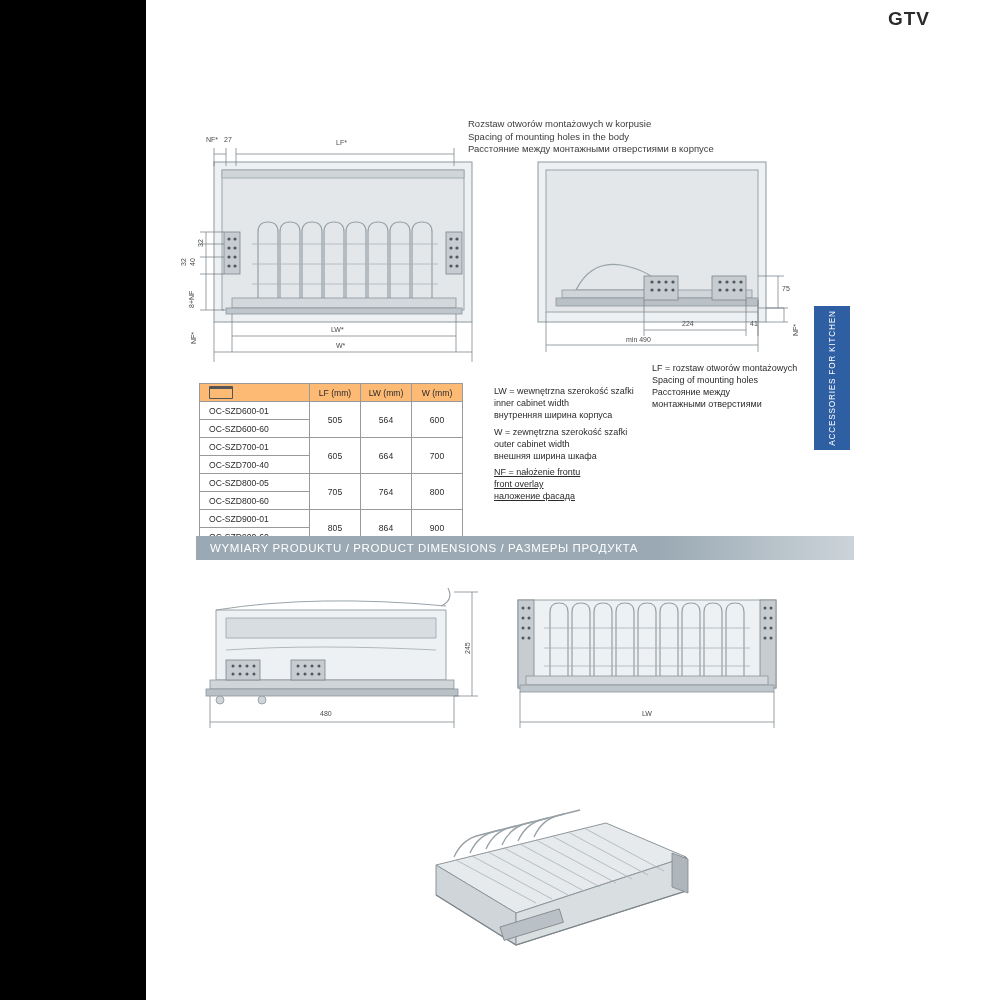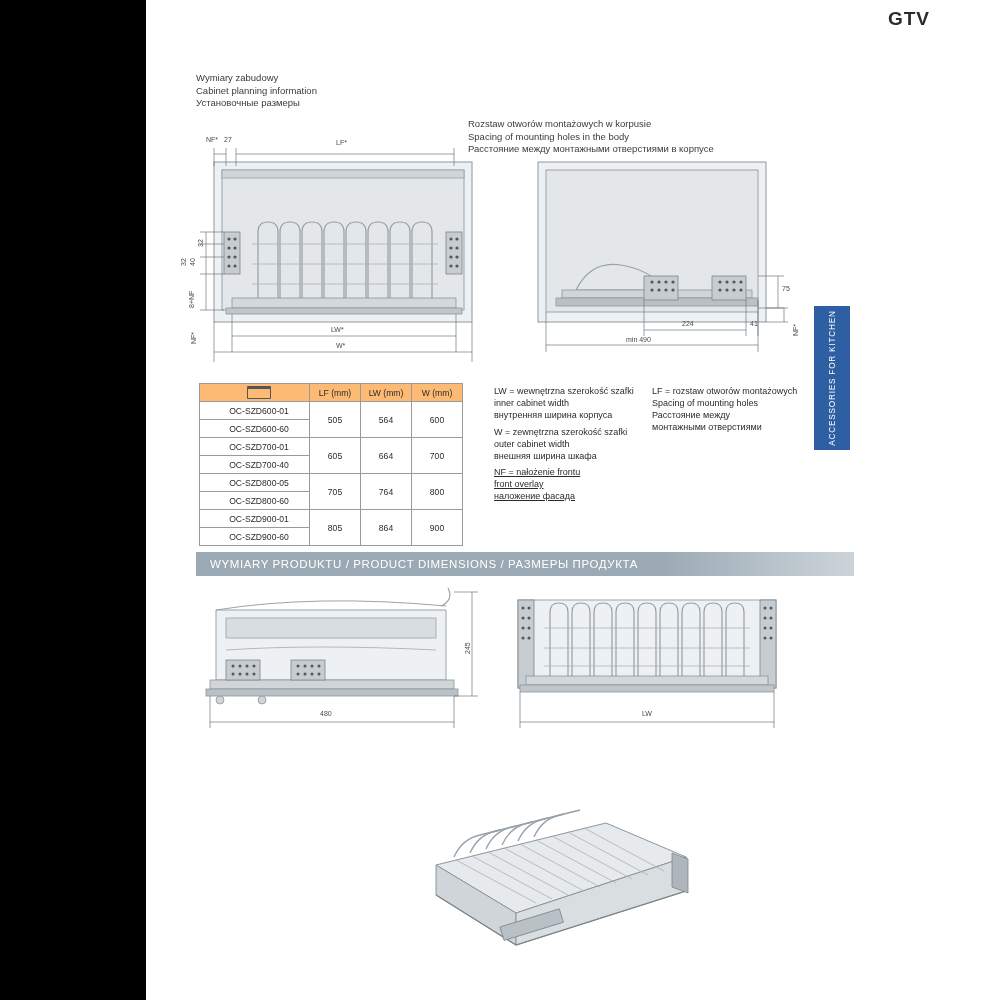--- a/index.html
+++ b/index.html
@@ -22,21 +22,21 @@
   .secbar{
     position:absolute;height:24px;line-height:24px;
     color:#ffffff;font-size:11.5px;letter-spacing:.6px;
     padding-left:14px;box-sizing:border-box;
   }
   .secbar.planning{
     left:50px;top:42px;width:704px;
     background:linear-gradient(to right,#9aa9b4 0%,#9aa9b4 72%,#c9d2d8 100%);
   }
   .secbar.dims{
-    left:50px;top:552px;width:658px;
+    left:50px;top:536px;width:658px;
     background:linear-gradient(to right,#9aa9b4 0%,#9aa9b4 70%,#ccd4d9 100%);
   }
   
   .caption{
     position:absolute;font-size:9.5px;color:#3b3b3b;line-height:12.5px;
     white-space:pre-line;
   }
   .cap-left{left:50px;top:72px;}
   .cap-right{left:322px;top:72px;margin-top:46px;}
   
@@ -51,54 +51,51 @@
   }
   
   .tbl{
     position:absolute;left:53px;top:383px;
     border-collapse:collapse;font-size:8.6px;color:#2b2b2b;
   }
   .tbl td,.tbl th{
     border:1px solid #9a9a9a;padding:0;height:17px;
     font-weight:normal;text-align:center;
   }
-  .tbl .colcode{width:100px;text-align:center;padding-left:9px;}
+  .tbl .colcode{width:100px;text-align:left;padding-left:9px;}
   .tbl .colnum{width:50px;}
   .tbl thead td{background:#fdba74;font-size:8.6px;}
   .folder-ic{
     display:inline-block;width:22px;height:9px;
     border:1px solid #555;border-top:3px solid #555;border-radius:1px;
     position:relative;top:1px;
   }
   
   .legend{
     position:absolute;font-size:9px;color:#2b2b2b;line-height:12px;
     white-space:pre-line;
   }
   .leg1{left:348px;top:385px;}
   .leg2{left:348px;top:426px;}
   .leg3{left:348px;top:466px;text-decoration:underline;}
-  .leg4{left:506px;top:385px;}
+  .leg4{left:506px;top:362px;}
   
   .draw{position:absolute;}
   .dim{position:absolute;font-size:7px;color:#4a4a4a;}
   .dimv{position:absolute;font-size:7px;color:#4a4a4a;transform:rotate(-90deg);transform-origin:left top;white-space:nowrap;}
   svg{display:block;}
 </style>
 </head>
 <body>
 
 <div class="page">
 
   <div class="brand">GTV</div>
 
 
-  <div class="caption cap-left">Wymiary zabudowy
-Cabinet planning information
-Установочные размеры</div>
   <div class="caption cap-right">Rozstaw otworów montażowych w korpusie
 Spacing of mounting holes in the body
 Расстояние между монтажными отверстиями в корпусе</div>
 
   <div class="draw" style="left:50px;top:140px;width:300px;height:230px;">
     <svg width="300" height="230" viewBox="0 0 300 230">
 
       <rect x="18" y="22" width="258" height="160" fill="#eef1f3" stroke="#8d979d" stroke-width="1"></rect>
 
       <rect x="26" y="30" width="242" height="140" fill="#e3e7ea" stroke="#9aa3a8" stroke-width="1"></rect>

